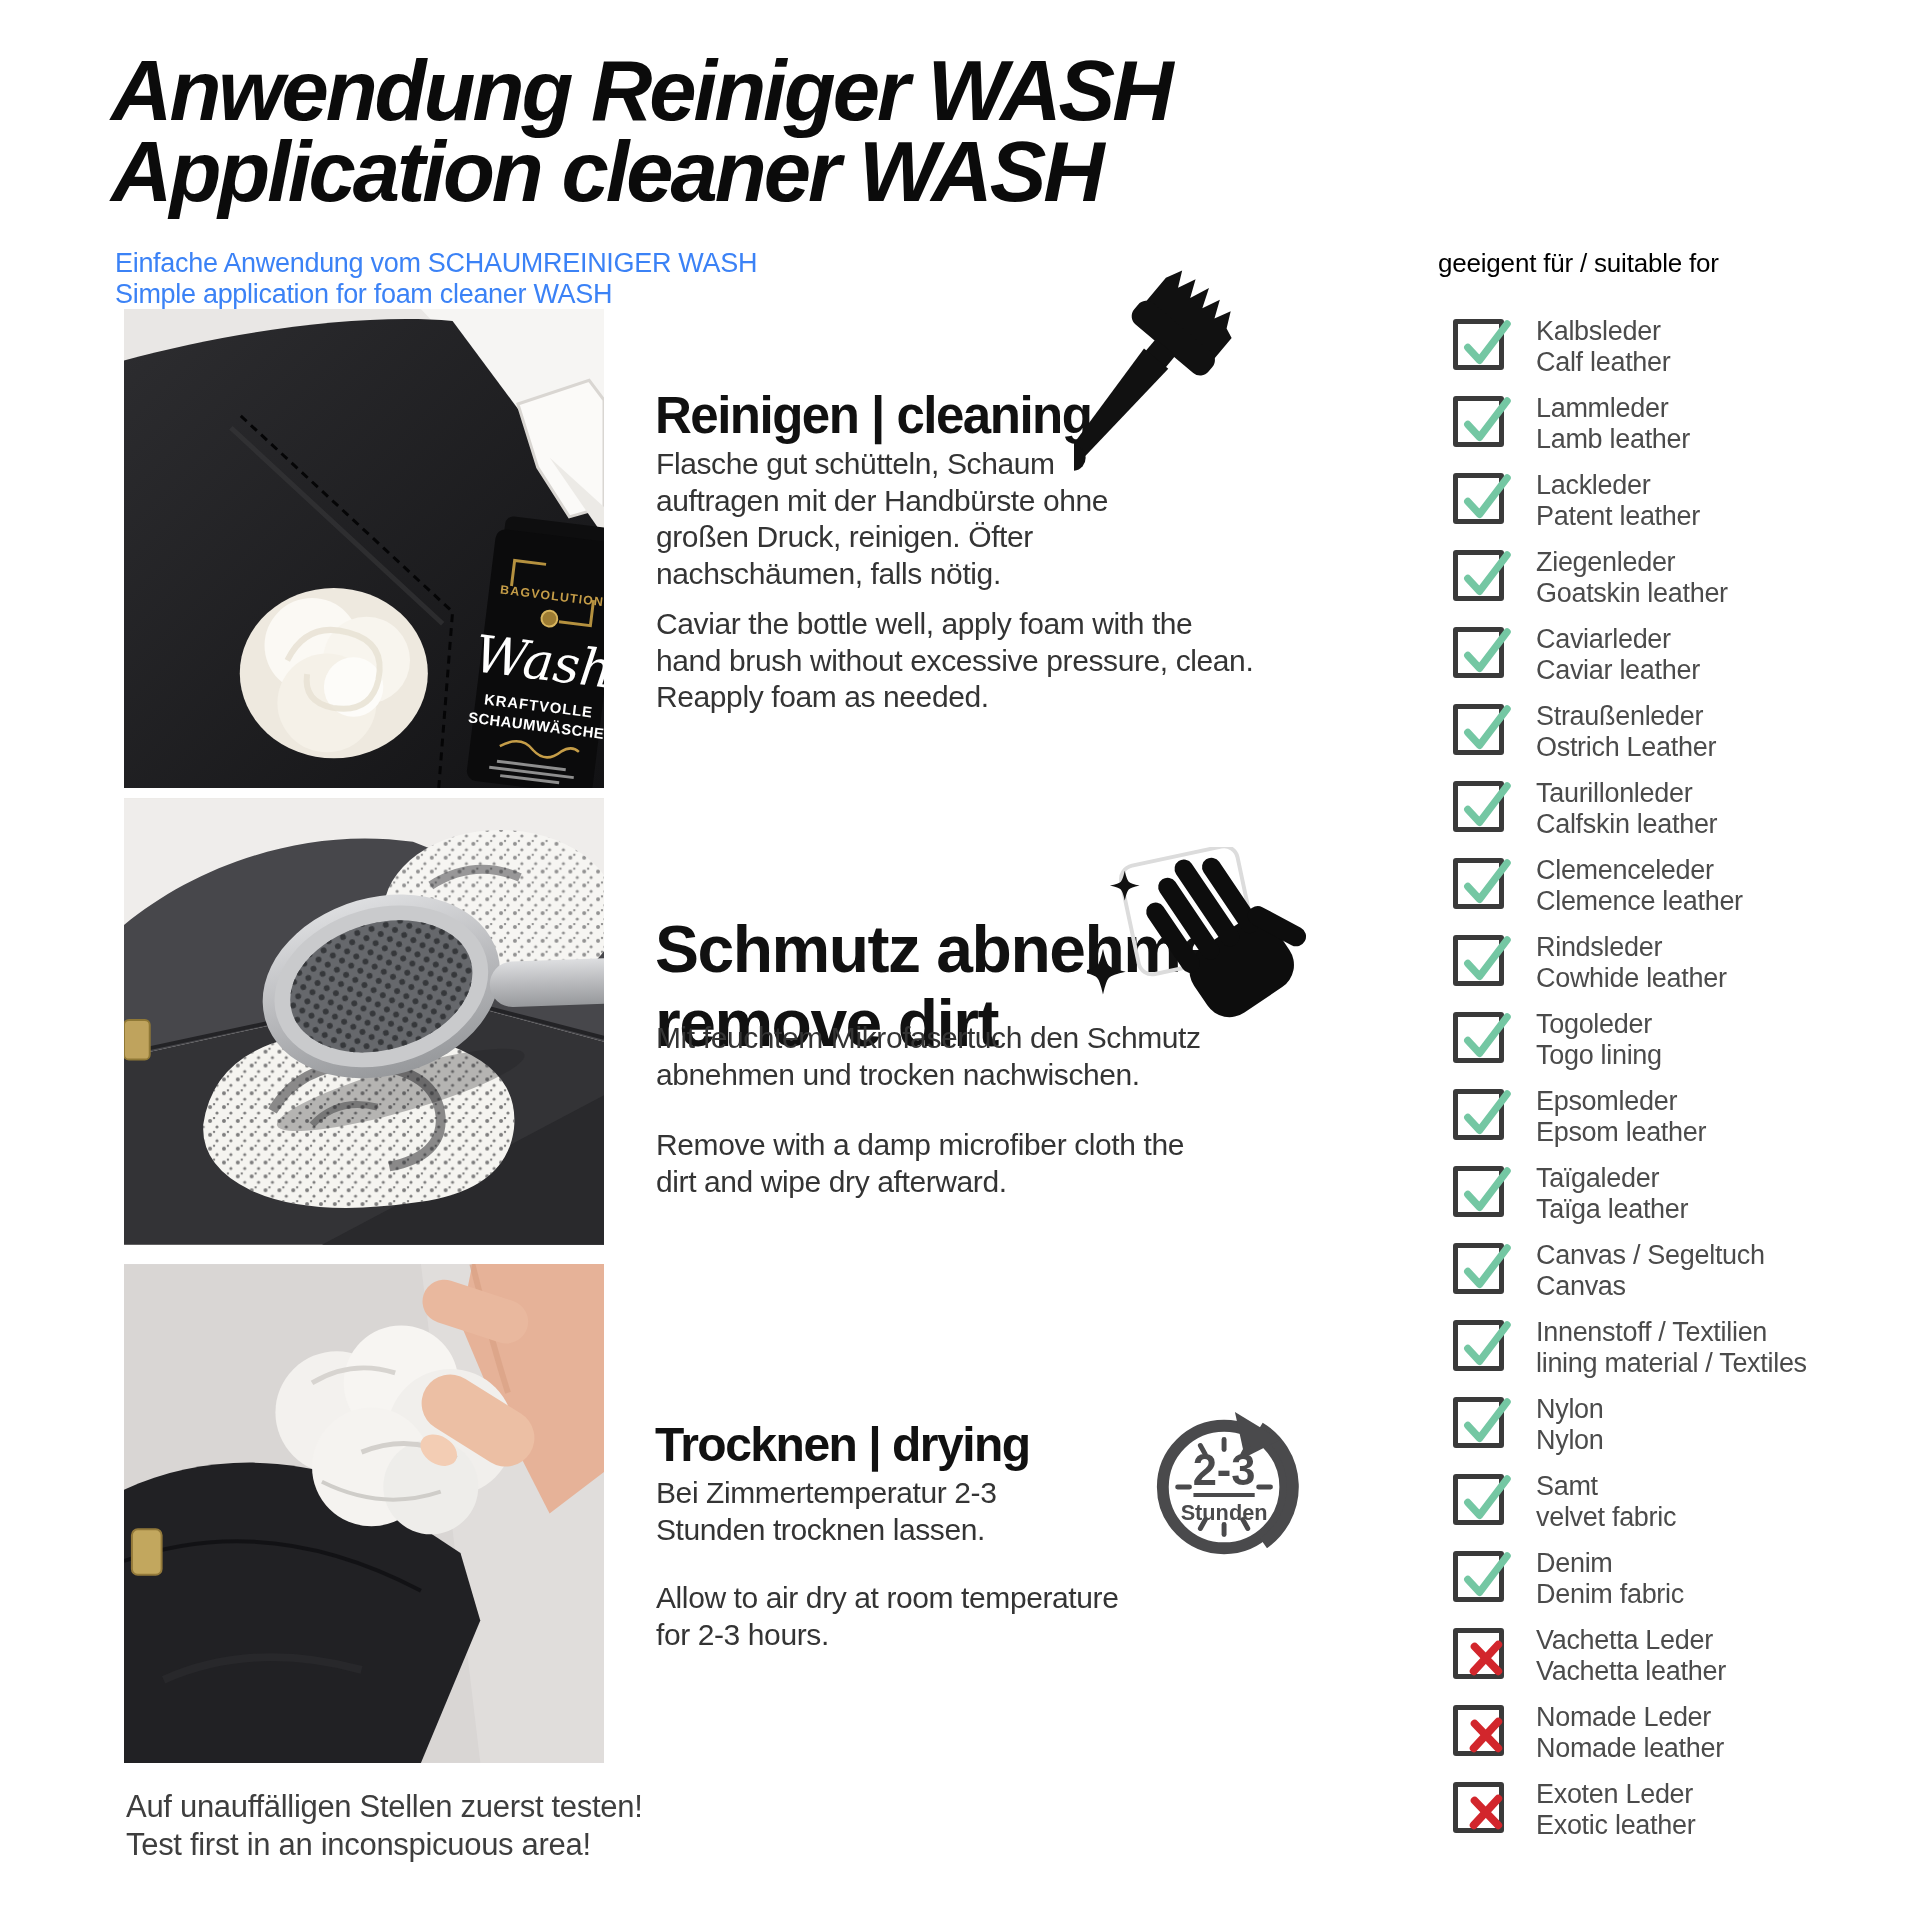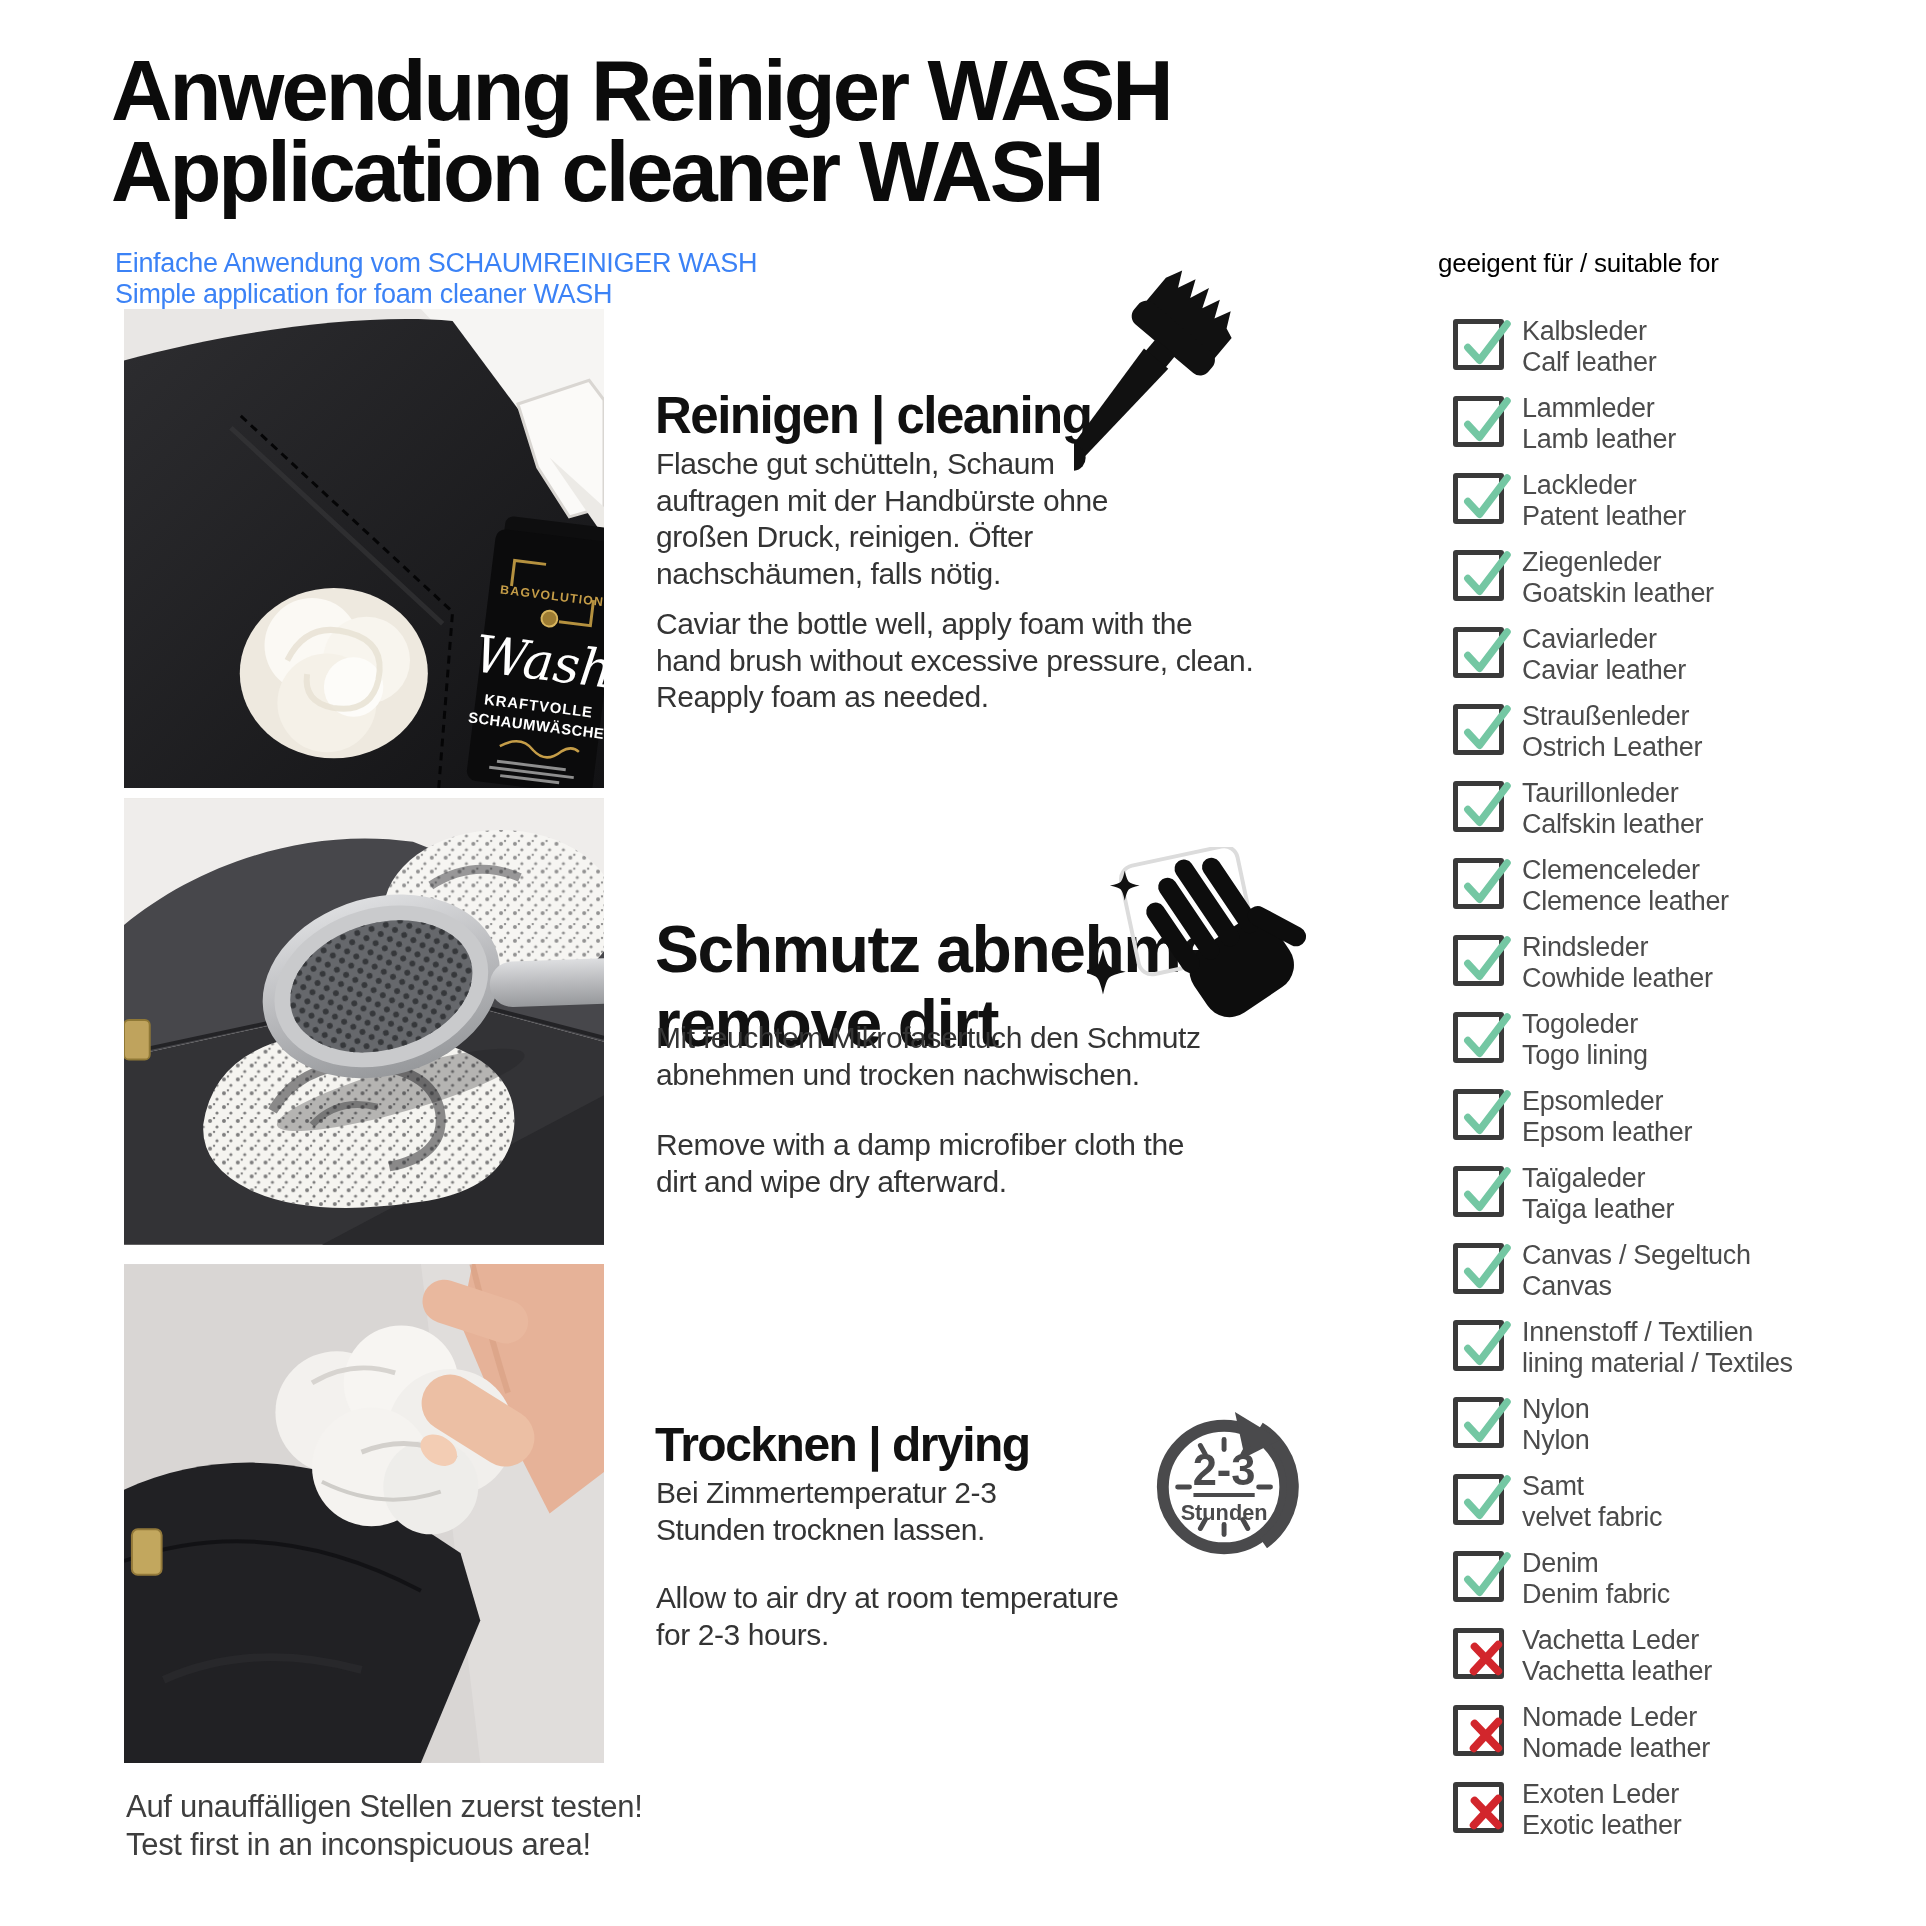--- a/index.html
+++ b/index.html
@@ -2,21 +2,21 @@
 <html><head>
 <meta charset="utf-8">
 <style>
   html,body{margin:0;padding:0;background:#ffffff;}
   .canvas{position:relative;width:1927px;height:1927px;background:#ffffff;overflow:hidden;
           font-family:"Liberation Sans",sans-serif;color:#222;}
   .abs{position:absolute;}
   .pre{white-space:pre-line;}
 
   .title{left:111px;top:51px;font-size:85px;font-weight:bold;letter-spacing:-3px;
-         line-height:0.95;color:#0b0b0b;}
+         line-height:0.95;color:#0b0b0b;font-style:italic;}
   .subtitle{left:115px;top:248px;font-size:27px;line-height:1.14;color:#3b82f6;letter-spacing:-0.3px;}
   .footnote{left:126px;top:1788px;font-size:31px;line-height:1.24;color:#3e3e3e;letter-spacing:-0.3px;}
 
   .photo{left:124px;width:480px;overflow:hidden;background:#e8e6e4;}
   .photo svg{display:block;}
   #photo1{top:309px;height:479px;}
   #photo2{top:798px;height:447px;}
   #photo3{top:1264px;height:499px;}
 
   .step-heading{font-weight:bold;color:#111111;letter-spacing:-1.5px;line-height:1.12;}
@@ -24,21 +24,21 @@
   #s2-heading{left:655px;top:913px;font-size:66px;}
   #s3-heading{left:655px;top:1418px;font-size:48px;}
 
   .step-text{left:656px;font-size:30px;line-height:1.22;color:#343434;letter-spacing:-0.4px;}
   #s1-de{top:446px;}  #s1-en{top:606px;}
   #s2-de{top:1020px;} #s2-en{top:1127px;}
   #s3-de{top:1475px;} #s3-en{top:1580px;}
 
   .suit-header{left:1438px;top:248px;font-size:26px;color:#000000;letter-spacing:-0.2px;}
   .suit-list{left:1453px;top:319px;width:455px;}
-  .suit-row{display:flex;align-items:flex-start;gap:18px;height:51px;margin-bottom:26px;}
+  .suit-row{display:flex;align-items:flex-start;gap:32px;height:51px;margin-bottom:26px;}
   .suit-box{position:relative;width:51px;height:51px;box-sizing:border-box;border:5px solid #3a3a3a;
             border-radius:3px;background:#ffffff;flex:0 0 auto;}
   .suit-box svg{position:absolute;left:-3px;top:-7px;overflow:visible;}
   .suit-label{font-size:27px;line-height:1.16;color:#4b4b4b;letter-spacing:-0.3px;margin-top:-3px;
               white-space:pre-line;}
 
   .icon{pointer-events:none;}
   #brush-icon{left:1074px;top:265px;}
   #hand-icon{left:1087px;top:847px;}
   #clock-icon{left:1148px;top:1404px;}

